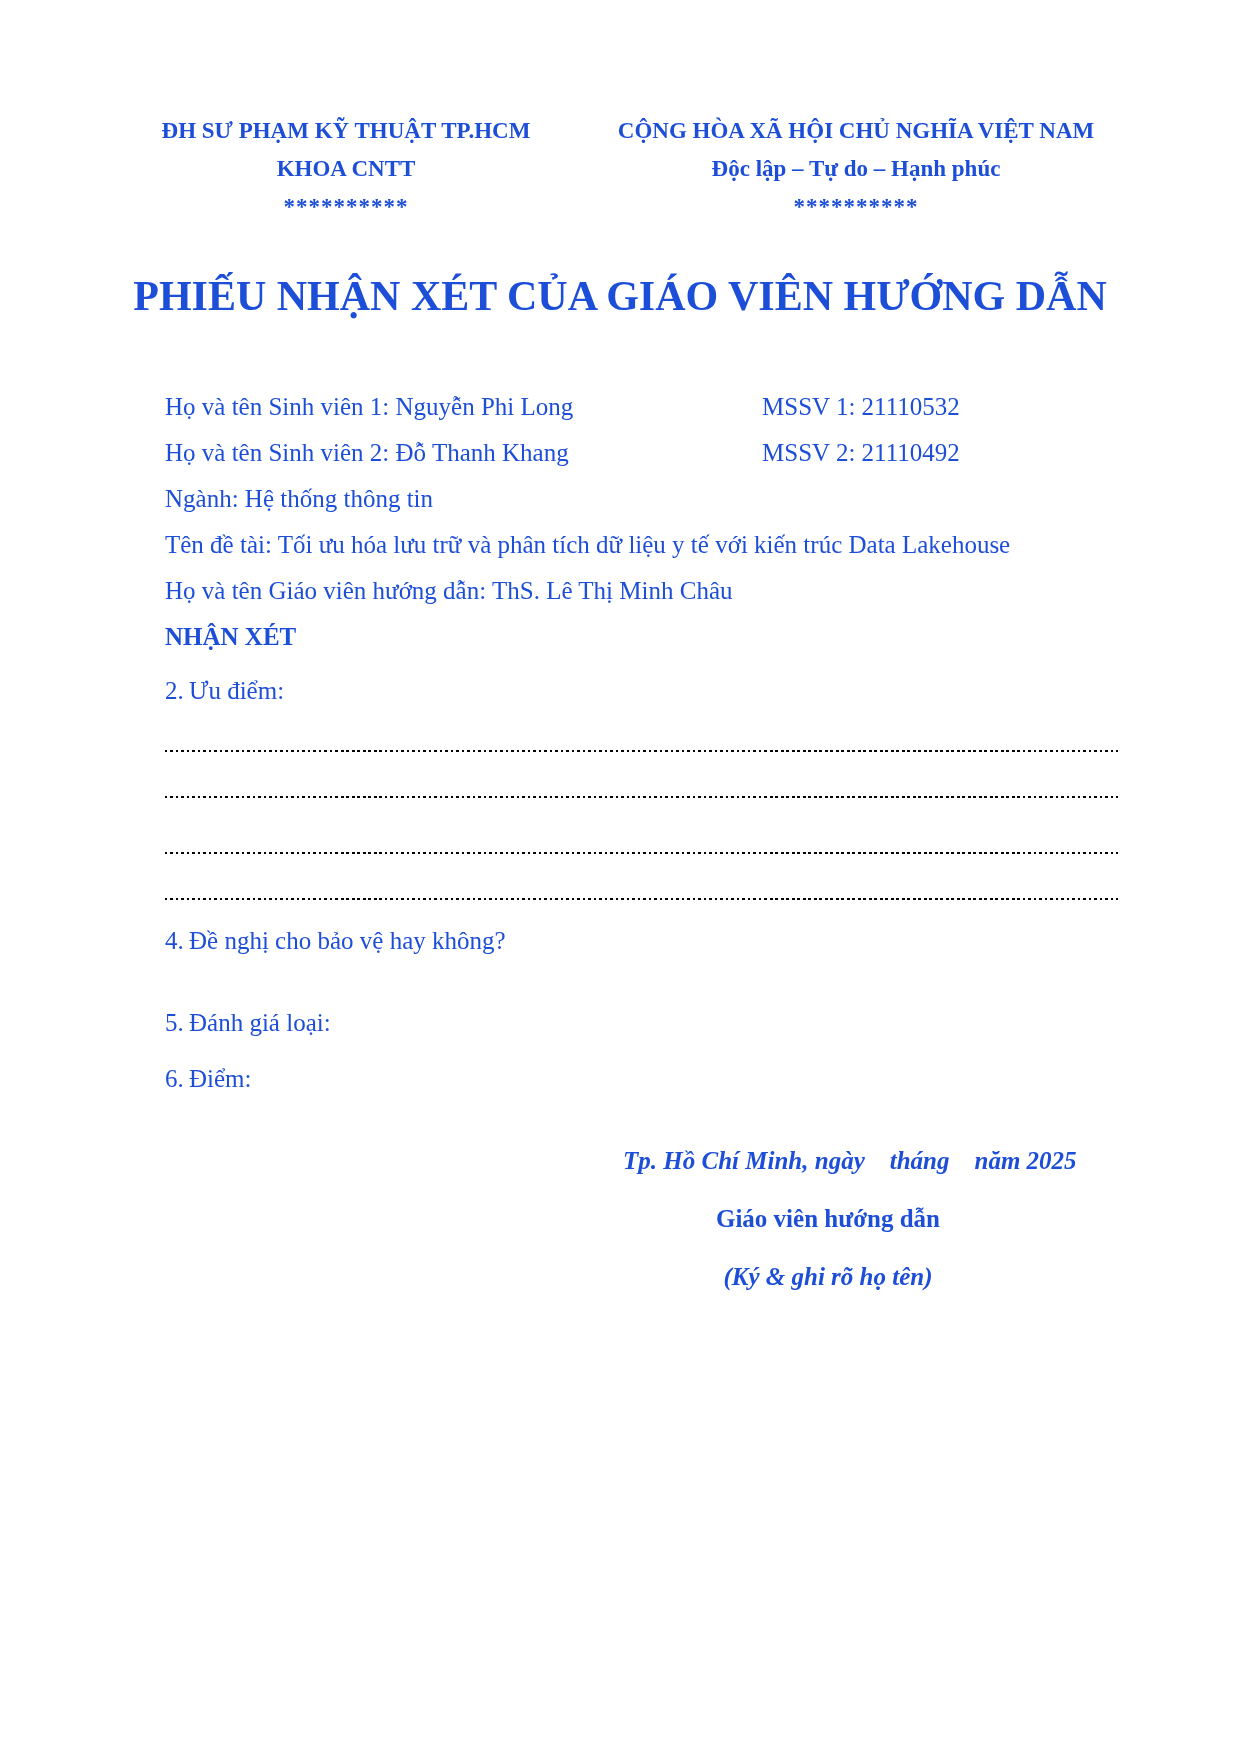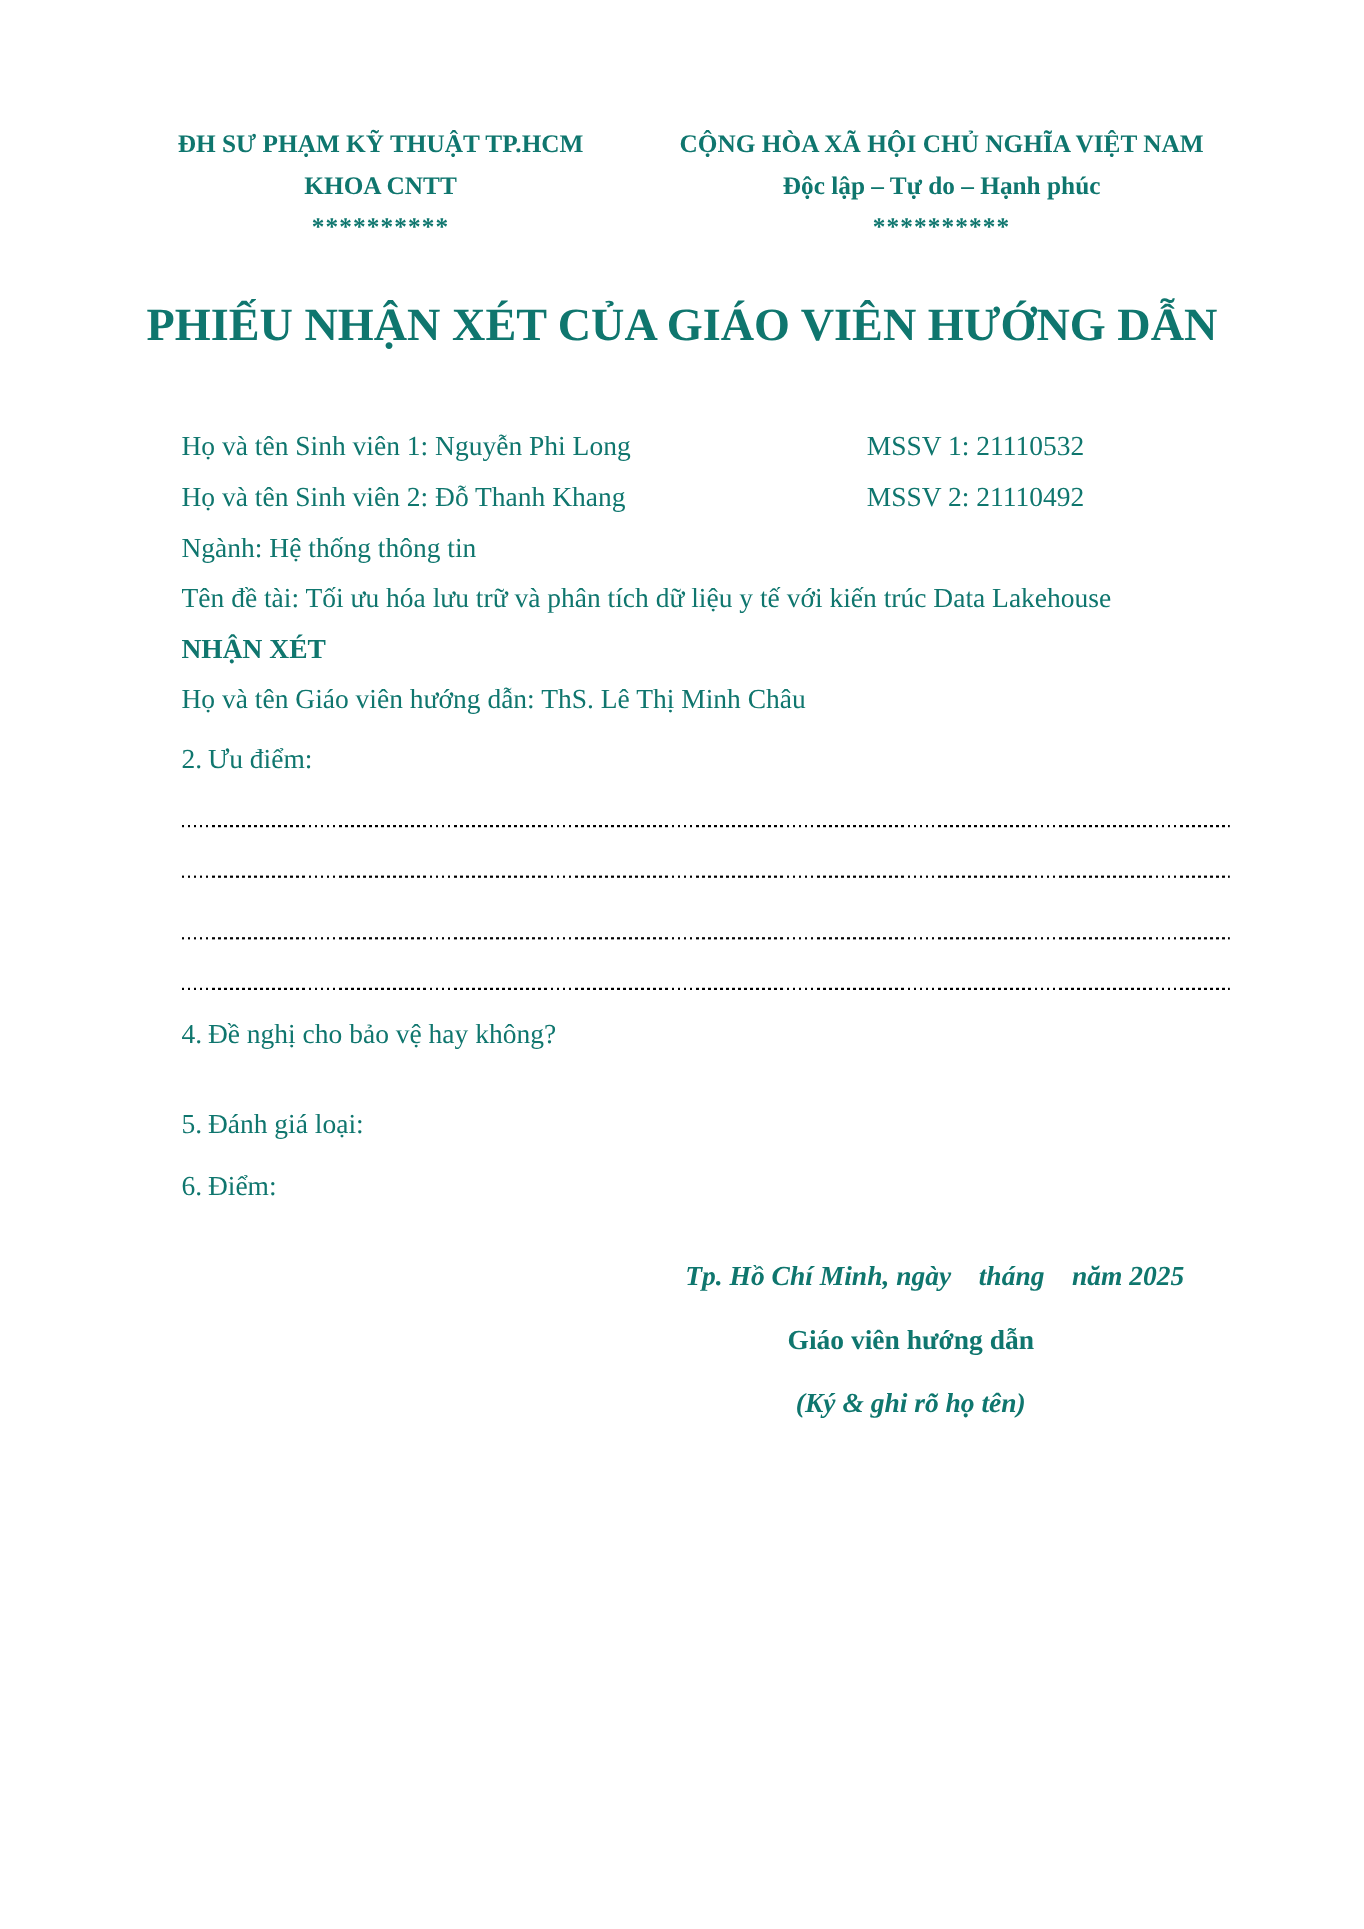--- a/index.html
+++ b/index.html
@@ -1,21 +1,21 @@
 <!DOCTYPE html>
 <html lang="vi"><head>
 <meta charset="utf-8">
 <style>
   html,body { margin:0; padding:0; background:#ffffff; }
   .page {
     position:relative;
     width:1240px; height:1754px;
     margin:0 auto;
     background:#ffffff;
-    color:#0f766e;
+    color:#1d4ed8;
     font-family:"Liberation Serif","DejaVu Serif",serif;
     font-size:25px;
     overflow:hidden;
   }
   
   .header { display:flex; padding-top:112px; font-weight:bold; font-size:23px; line-height:38px; text-align:center; }
   .h-left  { width:440px; margin-left:126px; }
   .h-right { width:480px; margin-left:50px; }
   .stars { letter-spacing:1px; }
   
@@ -23,21 +23,21 @@
     margin:46px 0 0 0;
     text-align:center;
     font-size:42px;
     font-weight:bold;
     line-height:48px;
     white-space:nowrap;
   }
   
   .docbody { margin:64px 122px 0 165px; line-height:46px; }
   .row { position:relative; white-space:nowrap; }
-  .mssv { position:absolute; left:623px; top:0; }
+  .mssv { position:absolute; left:597px; top:0; }
   .review-heading { font-weight:bold; }
   
   #review-items .item-group { margin-top:10px; }
   #review-items .item-group:nth-child(1) { margin-top:8px; }
   #review-items .item-group:nth-child(4) { margin-top:36px; }
   #review-items .item-group:nth-child(6) { margin-top:8px; }
   .item { white-space:nowrap; }
   .item .num { display:inline-block; width:24px; }
   .dotline { height:46px; position:relative; }
   .dotline::after {
@@ -97,26 +97,26 @@
     <div class="row">
       <span>Ngành:</span>
       <span>Hệ thống thông tin</span>
     </div>
 
     <div class="row">
       <span>Tên đề tài:</span>
       <span>Tối ưu hóa lưu trữ và phân tích dữ liệu y tế với kiến trúc Data Lakehouse</span>
     </div>
 
-    <div class="row review-heading">NHẬN XÉT</div>
-
     <div class="row">
       <span>Họ và tên Giáo viên hướng dẫn:</span>
       <span>ThS. Lê Thị Minh Châu</span>
     </div>
+
+    <div class="row review-heading">NHẬN XÉT</div>
 
     <div id="review-items">
         <div class="item-group">
           <div class="item"><span class="num">2.</span><span class="itxt">Ưu điểm:</span></div>
           <div class="dotline"></div>
           <div class="dotline"></div>
         </div>
         <div class="item-group">
           <div class="dotline"></div>
           <div class="dotline"></div>

